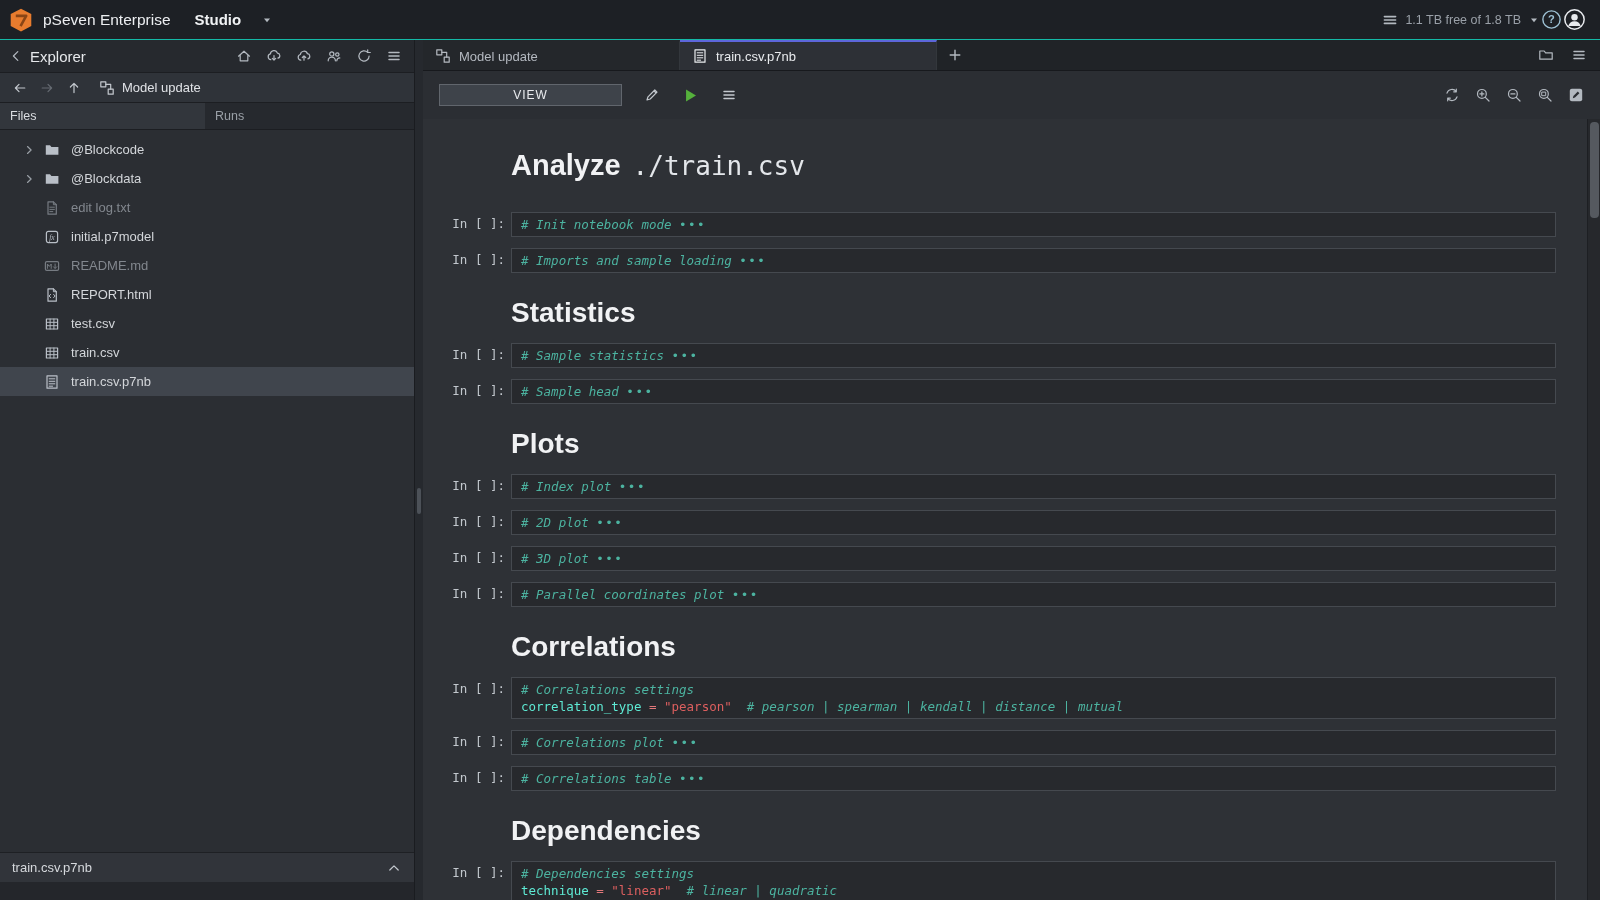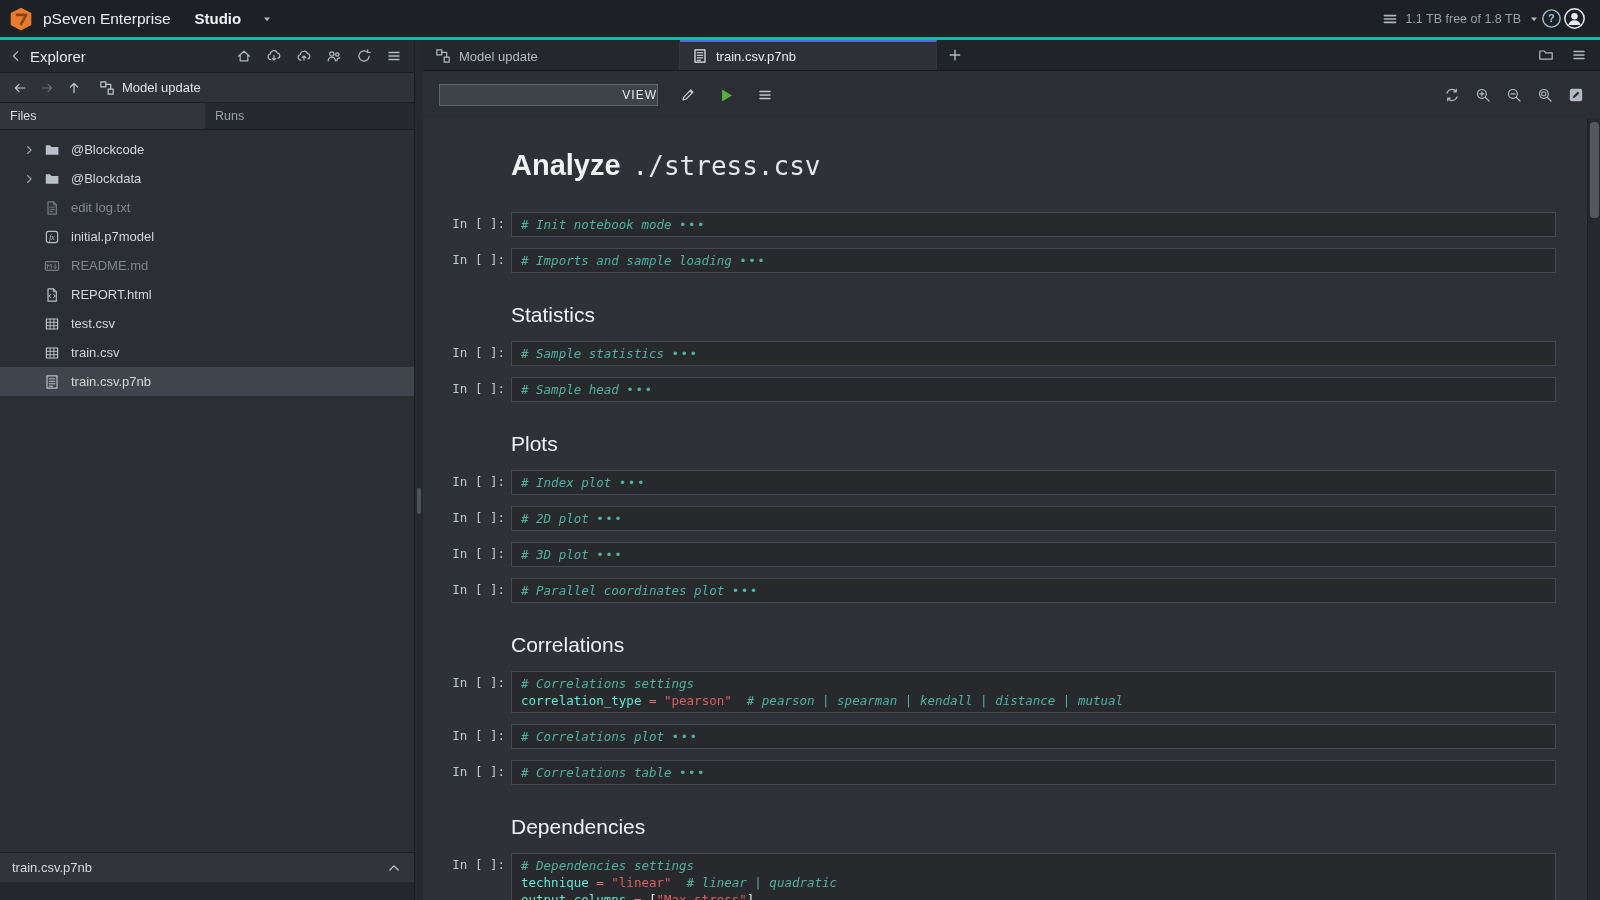--- a/index.html
+++ b/index.html
@@ -3,21 +3,21 @@
 <meta charset="utf-8">
 <style>
   *{margin:0;padding:0;box-sizing:border-box}
   html,body{width:1600px;height:900px;overflow:hidden;background:#2b2e33;
     font-family:"Liberation Sans",sans-serif;color:#d6d9dd}
   .icon{display:inline-flex;align-items:center;justify-content:center;color:#b3b9c0}
   svg{display:block}
 
   
   .topbar{height:40px;background:#1d2025;display:flex;align-items:center;
-    padding:0 14px 0 8px;border-bottom:3px solid #14b8a6}
+    padding:0 14px 0 8px;border-bottom:1px solid #14b8a6}
   .brand{display:flex;align-items:center;gap:9px}
   .brand-name{color:#eceef1;font-size:15.5px}
   .app-switch{display:flex;align-items:center;gap:20px;margin-left:24px;cursor:pointer}
   .app-name{color:#f0f2f4;font-weight:bold;font-size:15px}
   .top-right{margin-left:auto;display:flex;align-items:center;gap:1px}
   .storage{display:flex;align-items:center;gap:7px;color:#9aa0a8;font-size:12.5px;cursor:pointer}
   .help-ic{color:#9fc3d6}
   .user-ic{color:#e8eaee}
 
   
@@ -68,38 +68,38 @@
     border-top:2px solid transparent;cursor:pointer;overflow:hidden;white-space:nowrap}
   .doc-tab.active{background:#2d3036;color:#e9ebee;border-top-color:#5d66da}
   .doc-tab .icon{color:inherit}
   .tab-add{width:36px;display:flex;align-items:center;justify-content:center;
     color:#c6cad0;cursor:pointer}
   .tabbar-right{margin-left:auto;display:flex;align-items:center;gap:17px;
     padding-right:13px;color:#c6cad0}
   .tabbar-right .icon{cursor:pointer}
 
   .toolbar{height:48px;display:flex;align-items:center;padding:0 16px;background:#2b2e33;flex:none}
-  .view-btn{width:219px;height:22px;background:#3e434a;border:1px solid #61666d;
+  .view-btn{width:183px;height:22px;background:#3e434a;border:1px solid #61666d;
     color:#eaecef;font-size:12px;letter-spacing:1px;display:flex;align-items:center;
-    justify-content:flex-end;cursor:pointer}
+    justify-content:center;cursor:pointer}
   .tool-icon{margin-left:22px;color:#c3c8ce;cursor:pointer}
   .tool-icon.play{color:#55b13c}
   .toolbar-right{margin-left:auto;display:flex;gap:15px;color:#ced2d7}
   .toolbar-right .icon{cursor:pointer}
 
   
   .nb-area{flex:1;position:relative;background:#2e3136;overflow:hidden}
   .nb-scrollbar{position:absolute;top:0;right:0;bottom:0;width:13px;background:#26282c;
     border-left:1px solid #1d1f23;cursor:pointer}
   .nb-handle{position:absolute;top:3px;left:2px;width:9px;height:96px;background:#55595f;border-radius:4px}
   .nb-content{padding:22px 44px 10px 26px}
   .nb-title{margin:8px 0 30px 62px;color:#f1f2f4;display:flex;align-items:baseline}
   .t-sans{font-weight:bold;font-size:29px}
   .t-mono{font-family:"DejaVu Sans Mono",monospace;font-size:26px;margin-left:12px;color:#e3e6ea}
-  .nb-h2{margin:30px 0 14px 62px;font-size:21px;font-weight:normal;color:#f1f2f4}
+  .nb-h2{margin:24px 0 14px 62px;font-size:28px;font-weight:bold;color:#f1f2f4}
   .nb-row{display:flex;margin-bottom:11px}
   .nb-prompt{width:56px;text-align:right;font-family:"DejaVu Sans Mono",monospace;
     font-size:12.5px;color:#c2c7cd;padding-top:4px;flex:none;white-space:pre}
   .nb-cell{flex:1;margin-left:6px;background:#27292d;border:1px solid #45494f;
     padding:3px 9px;font-family:"DejaVu Sans Mono",monospace;font-size:12.5px;
     line-height:17px;white-space:pre;overflow:hidden;cursor:text}
   .tk-com{color:#4cb3a0;font-style:italic}
   .tk-dots{color:#4cb3a0;font-style:italic;letter-spacing:1.5px}
   .tk-var{color:#5eead4}
   .tk-op{color:#e2787b}
@@ -448,21 +448,21 @@
               <path d="M4.8 11.2 l.6-2.2 4.4-4.4 1.6 1.6 -4.4 4.4 z" fill="#2b2e33"></path>
             </svg>
           </span>
       </div>
     </div>
 
     <div class="nb-area">
       <div class="nb-content" id="nb-content">
         <div class="nb-title">
           <span class="t-sans">Analyze</span>
-          <span class="t-mono">./stress.csv</span>
+          <span class="t-mono">./train.csv</span>
         </div>
       <div class="nb-row">
             <div class="nb-prompt">In [ ]:</div>
             <div class="nb-cell"><div class="code-line"><span class="tk-com"># Init notebook mode </span><span class="tk-dots">•••</span></div></div>
           </div>
           <div class="nb-row">
             <div class="nb-prompt">In [ ]:</div>
             <div class="nb-cell"><div class="code-line"><span class="tk-com"># Imports and sample loading </span><span class="tk-dots">•••</span></div></div>
           </div>
           <div class="nb-h2">Statistics</div>

